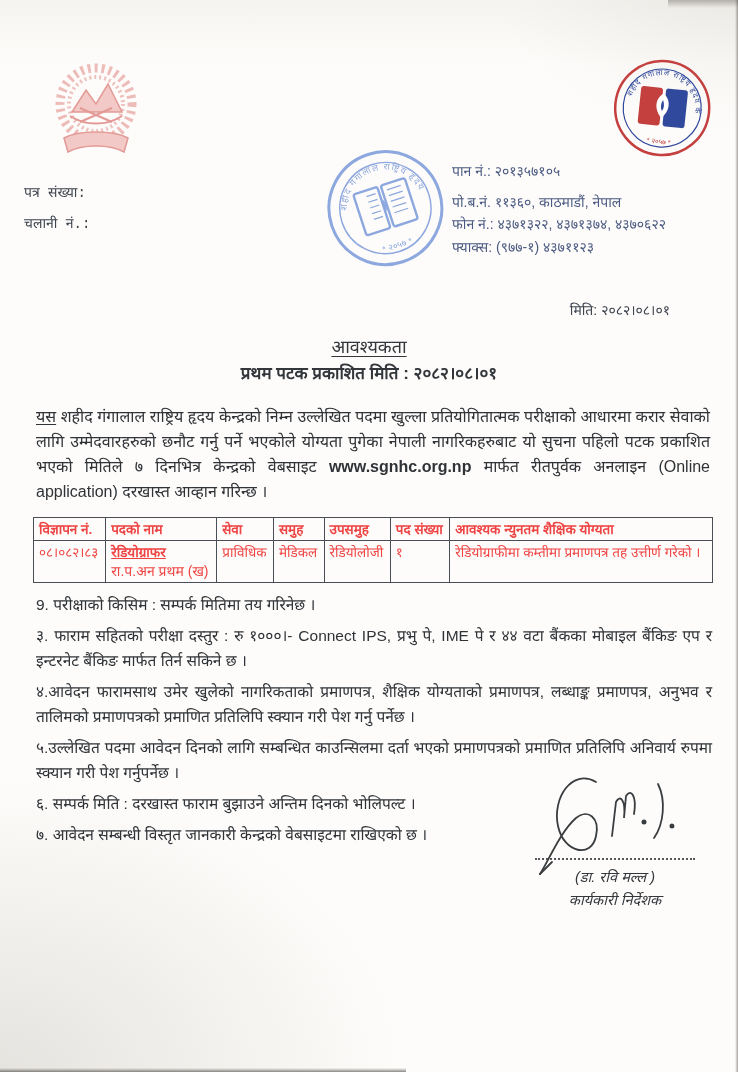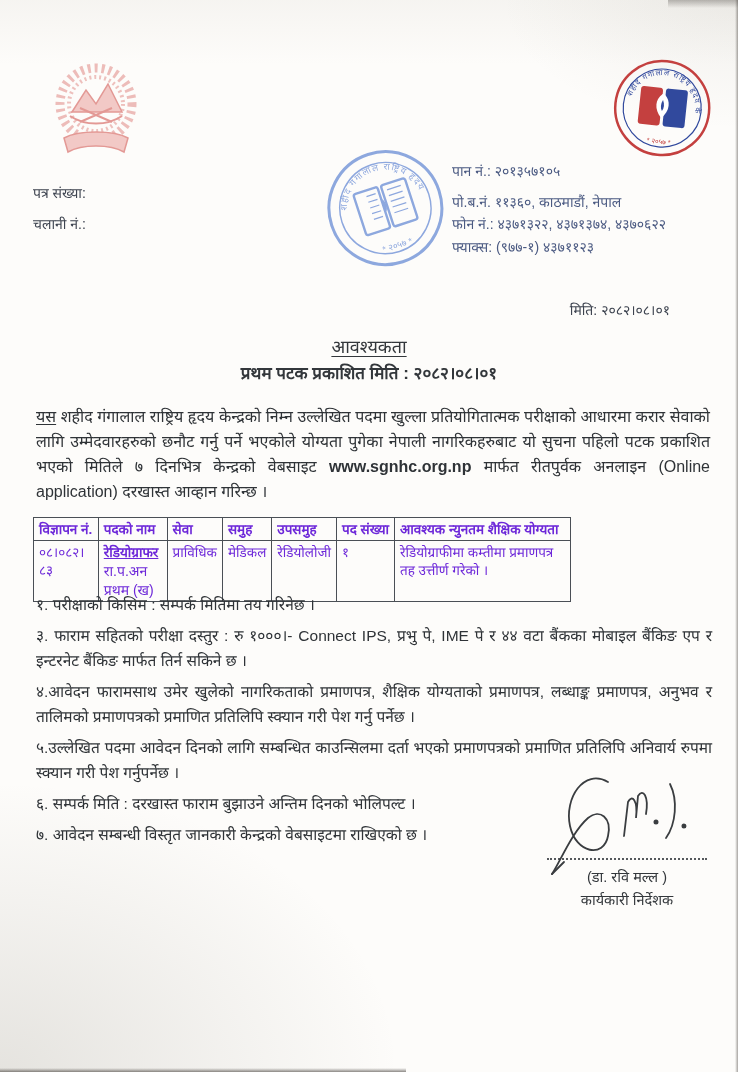--- a/index.html
+++ b/index.html
@@ -25,44 +25,44 @@
   .hdr .govt{font-size:14px;color:#3c4046;letter-spacing:.5px;}
   .hdr .ministry{font-size:14px;color:#3c4046;letter-spacing:.5px;}
   .hdr .title{font-size:33px;font-weight:bold;color:#b5454a;margin-top:6px;letter-spacing:1px;}
   .hdr .subtitle{font-size:14px;color:#b5454a;margin-top:6px;}
   .hdr .address{font-size:14px;color:#b5454a;margin-top:2px;}
 
   .emblem-left{position:absolute;left:50px;top:60px;}
   .emblem-right{position:absolute;right:26px;top:58px;transform:rotate(6deg);}
   .stamp-center{position:absolute;left:326px;top:148px;transform:rotate(-18deg);opacity:.85;}
 
-  .meta-left{position:absolute;left:33px;top:178px;font-size:14px;color:#3e4450;line-height:2.2;}
+  .meta-left{position:absolute;left:24px;top:178px;font-size:14px;color:#3e4450;line-height:2.2;font-family:Liberation Mono, monospace;}
   .meta-right{position:absolute;left:452px;top:160px;font-size:14px;color:#4b5a82;line-height:1.62;}
   .meta-right .pan{margin-bottom:8px;}
   .date-line{position:absolute;right:68px;top:300px;font-size:14px;color:#3e4450;}
 
   .notice-head{position:absolute;left:0;top:334px;width:100%;text-align:center;}
   .notice-head .h1{font-size:18px;font-weight:normal;text-decoration:underline;text-underline-offset:3px;}
   .notice-head .h2{font-size:17px;font-weight:bold;margin-top:3px;}
 
   .para{position:absolute;left:36px;top:404px;width:674px;font-size:16px;line-height:25px;text-align:justify;color:#2f3337;}
   .para .u{text-decoration:underline;text-underline-offset:2px;}
   .para .b{font-weight:bold;}
 
-  table.vac{position:absolute;left:33px;top:517px;width:538px;border-collapse:collapse;font-size:13.5px;color:#6d28d9;}
+  table.vac{position:absolute;left:33px;top:517px;width:680px;border-collapse:collapse;font-size:13.5px;color:#ef4444;}
   table.vac th,table.vac td{border:1.4px solid #4a4f55;padding:2px 5px;vertical-align:top;text-align:left;font-weight:normal;}
   table.vac th{font-weight:bold;white-space:nowrap;}
   td.center,th.center{text-align:center;}
   .post-sub{font-size:14px;text-align:left;display:block;}
   .post-main{display:block;text-align:left;font-weight:bold;text-decoration:underline;}
 
   .list{position:absolute;left:36px;top:592px;width:676px;font-size:15.5px;line-height:25px;color:#2f3337;}
   .list .li{margin-bottom:6px;text-align:justify;}
 
-  .sign{position:absolute;left:532px;top:780px;width:190px;text-align:center;}
+  .sign{position:absolute;left:520px;top:780px;width:190px;text-align:center;font-style:italic;}
   .sign .dots{border-bottom:2px dotted #55585c;width:160px;margin:0 auto;height:78px;}
   .sign svg{position:absolute;left:18px;top:-14px;}
   .sign .name{font-size:14.5px;margin-top:6px;color:#33373b;}
   .sign .role{font-size:14.5px;margin-top:3px;color:#33373b;}
 </style>
 </head>
 <body>
 
 <div class="page">
   <div class="paper-shade"></div>
@@ -162,21 +162,21 @@
         <td>प्राविधिक</td>
         <td>मेडिकल</td>
         <td>रेडियोलोजी</td>
         <td class="center">१</td>
         <td>रेडियोग्राफीमा कम्तीमा प्रमाणपत्र तह उत्तीर्ण गरेको ।</td>
       </tr>
     </tbody>
   </table>
 
   <div class="list">
-    <div class="li">१. परीक्षाको किसिम :  सम्पर्क मितिमा तय गरिनेछ  ।</div>
+    <div class="li">9. परीक्षाको किसिम :  सम्पर्क मितिमा तय गरिनेछ  ।</div>
     <div class="li">३. फाराम सहितको परीक्षा दस्तुर : रु १०००।- Connect IPS, प्रभु पे,  IME पे र ४४ वटा बैंकका मोबाइल बैंकिङ  एप र इन्टरनेट बैंकिङ मार्फत तिर्न सकिने छ  ।</div>
     <div class="li">४.आवेदन फारामसाथ उमेर खुलेको नागरिकताको प्रमाणपत्र, शैक्षिक योग्यताको प्रमाणपत्र, लब्धाङ्क प्रमाणपत्र, अनुभव र तालिमको प्रमाणपत्रको प्रमाणित प्रतिलिपि स्क्यान गरी पेश गर्नु पर्नेछ ।</div>
     <div class="li">५.उल्लेखित पदमा आवेदन दिनको लागि सम्बन्धित काउन्सिलमा दर्ता भएको प्रमाणपत्रको प्रमाणित प्रतिलिपि अनिवार्य रुपमा स्क्यान गरी पेश गर्नुपर्नेछ ।</div>
     <div class="li">६. सम्पर्क मिति : दरखास्त फाराम बुझाउने अन्तिम दिनको भोलिपल्ट ।</div>
     <div class="li">७. आवेदन सम्बन्धी विस्तृत जानकारी केन्द्रको वेबसाइटमा राखिएको छ ।</div>
   </div>
 
   <div class="sign">
     <svg width="150" height="110" viewBox="0 0 150 110">
       <g fill="none" stroke="#3a3d40" stroke-width="1.8" stroke-linecap="round">

